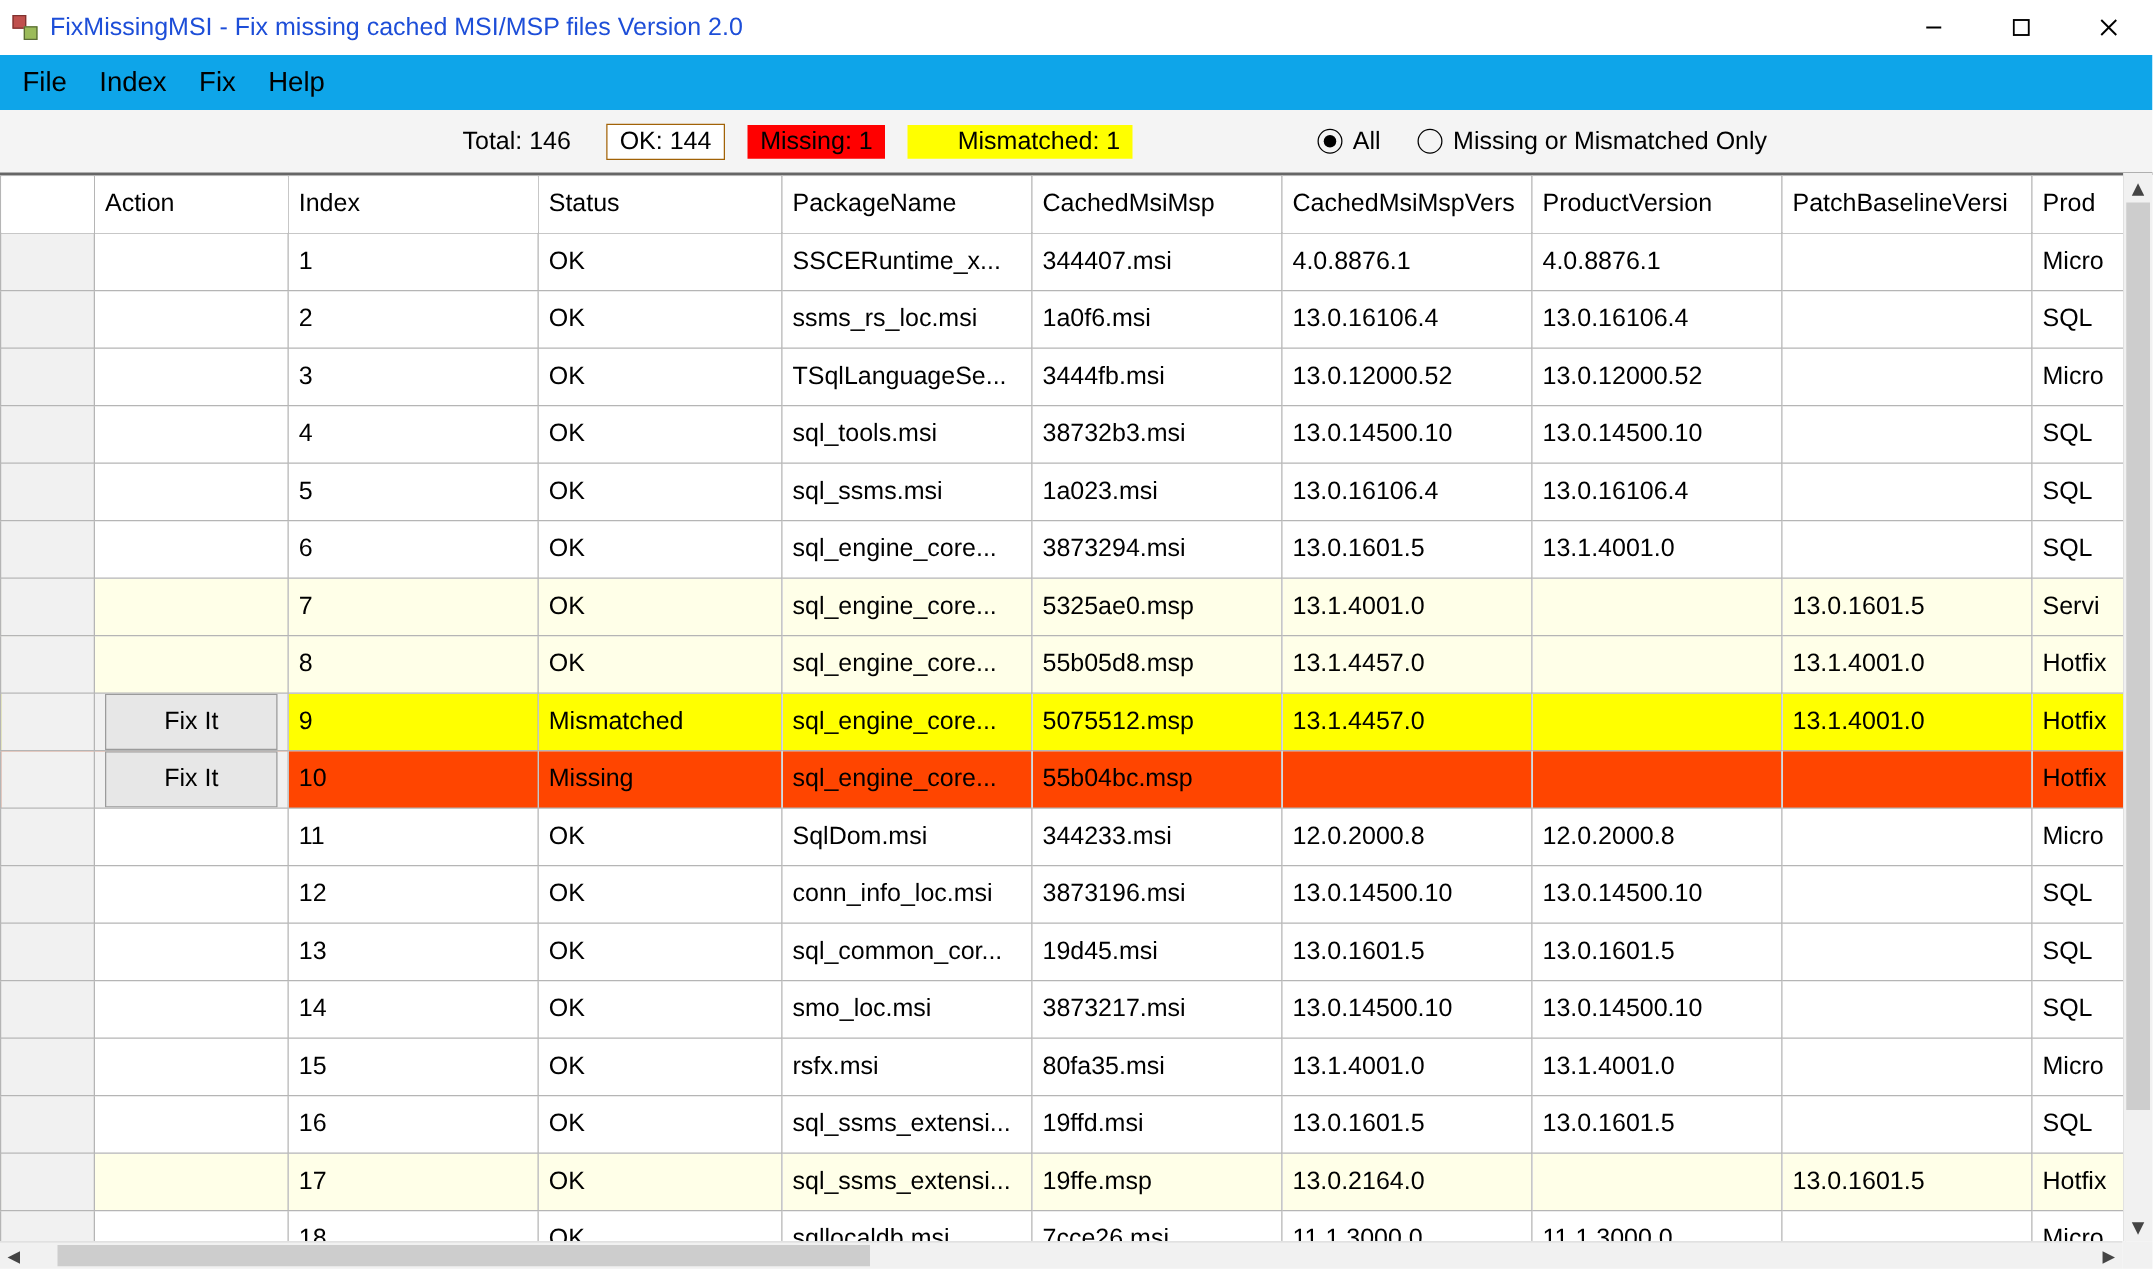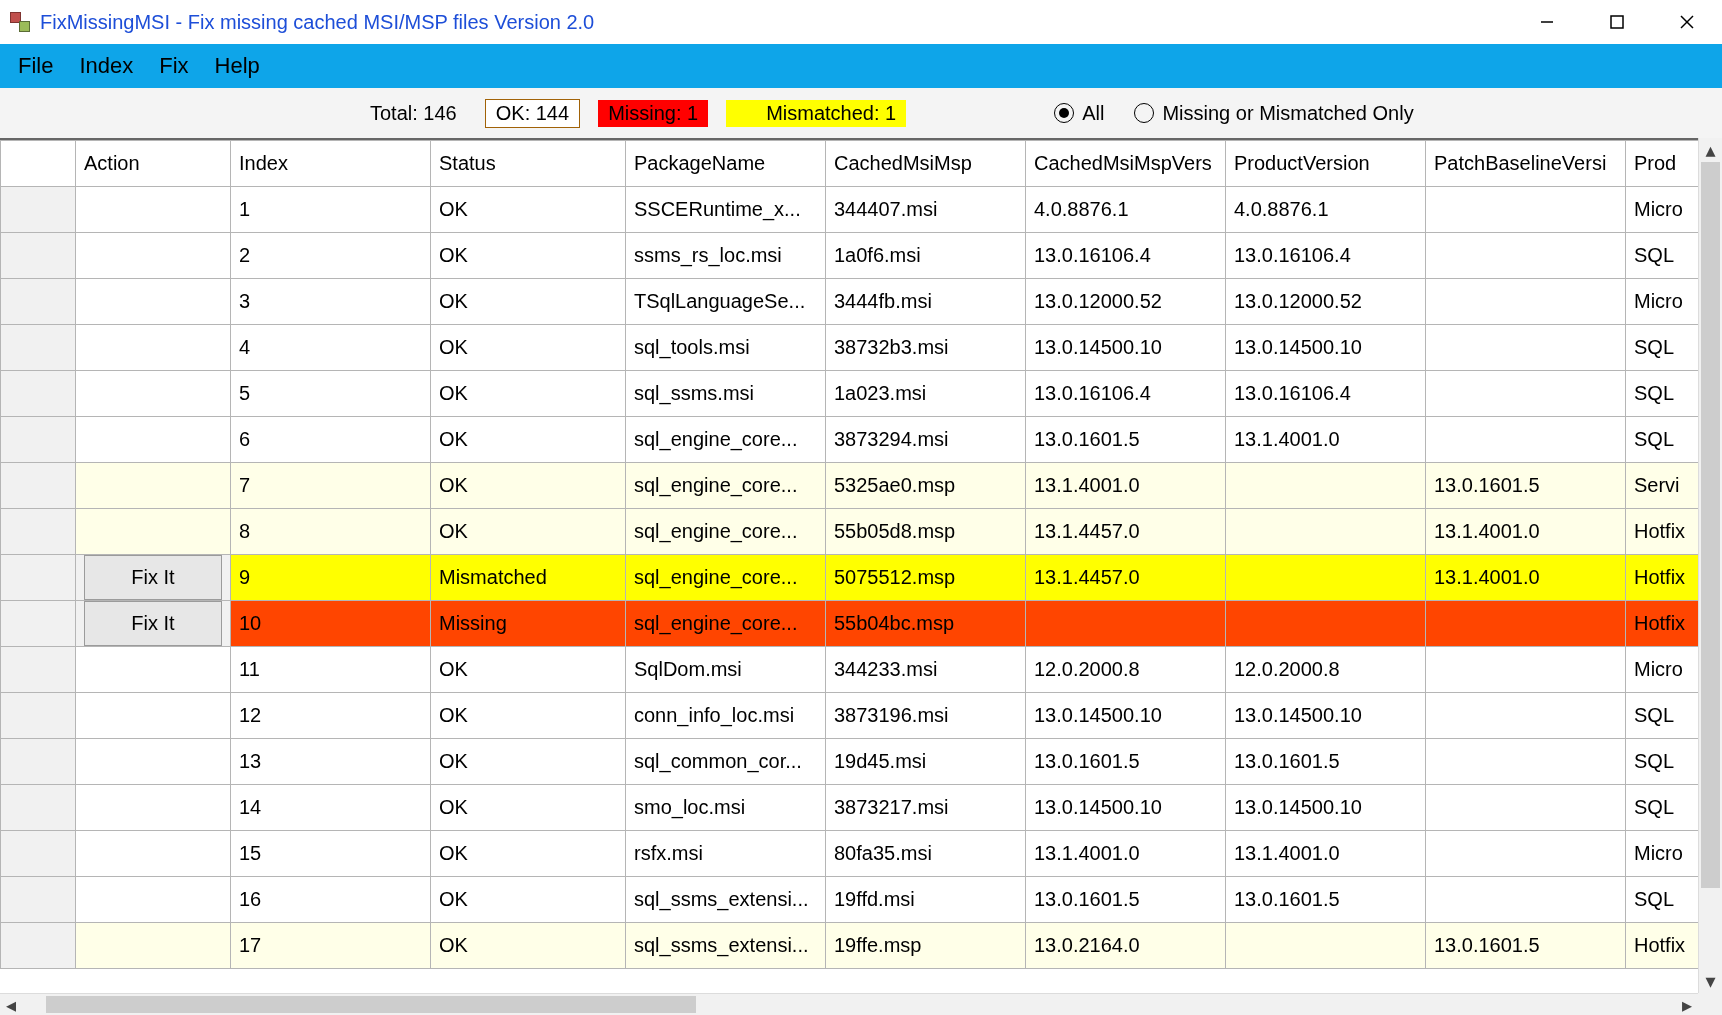--- a/index.html
+++ b/index.html
@@ -512,20 +512,32 @@
           <td></td>
           <td>17</td>
           <td>OK</td>
           <td>sql_ssms_extensi...</td>
           <td>19ffe.msp</td>
           <td>13.0.2164.0</td>
           <td></td>
           <td>13.0.1601.5</td>
           <td>Hotfix</td>
         </tr>
+        <tr class="">
+          <td class="rowhead"></td>
+          <td></td>
+          <td>18</td>
+          <td>OK</td>
+          <td>sqllocaldb.msi</td>
+          <td>7cce26.msi</td>
+          <td>11.1.3000.0</td>
+          <td>11.1.3000.0</td>
+          <td></td>
+          <td>Micro</td>
+        </tr>
       </tbody>
   </table>
 </div>
 
 <div class="vscroll">
   <div class="arrow">▴</div>
   <div class="track">
     <div class="thumb"></div>
   </div>
   <div class="arrow">▾</div>

